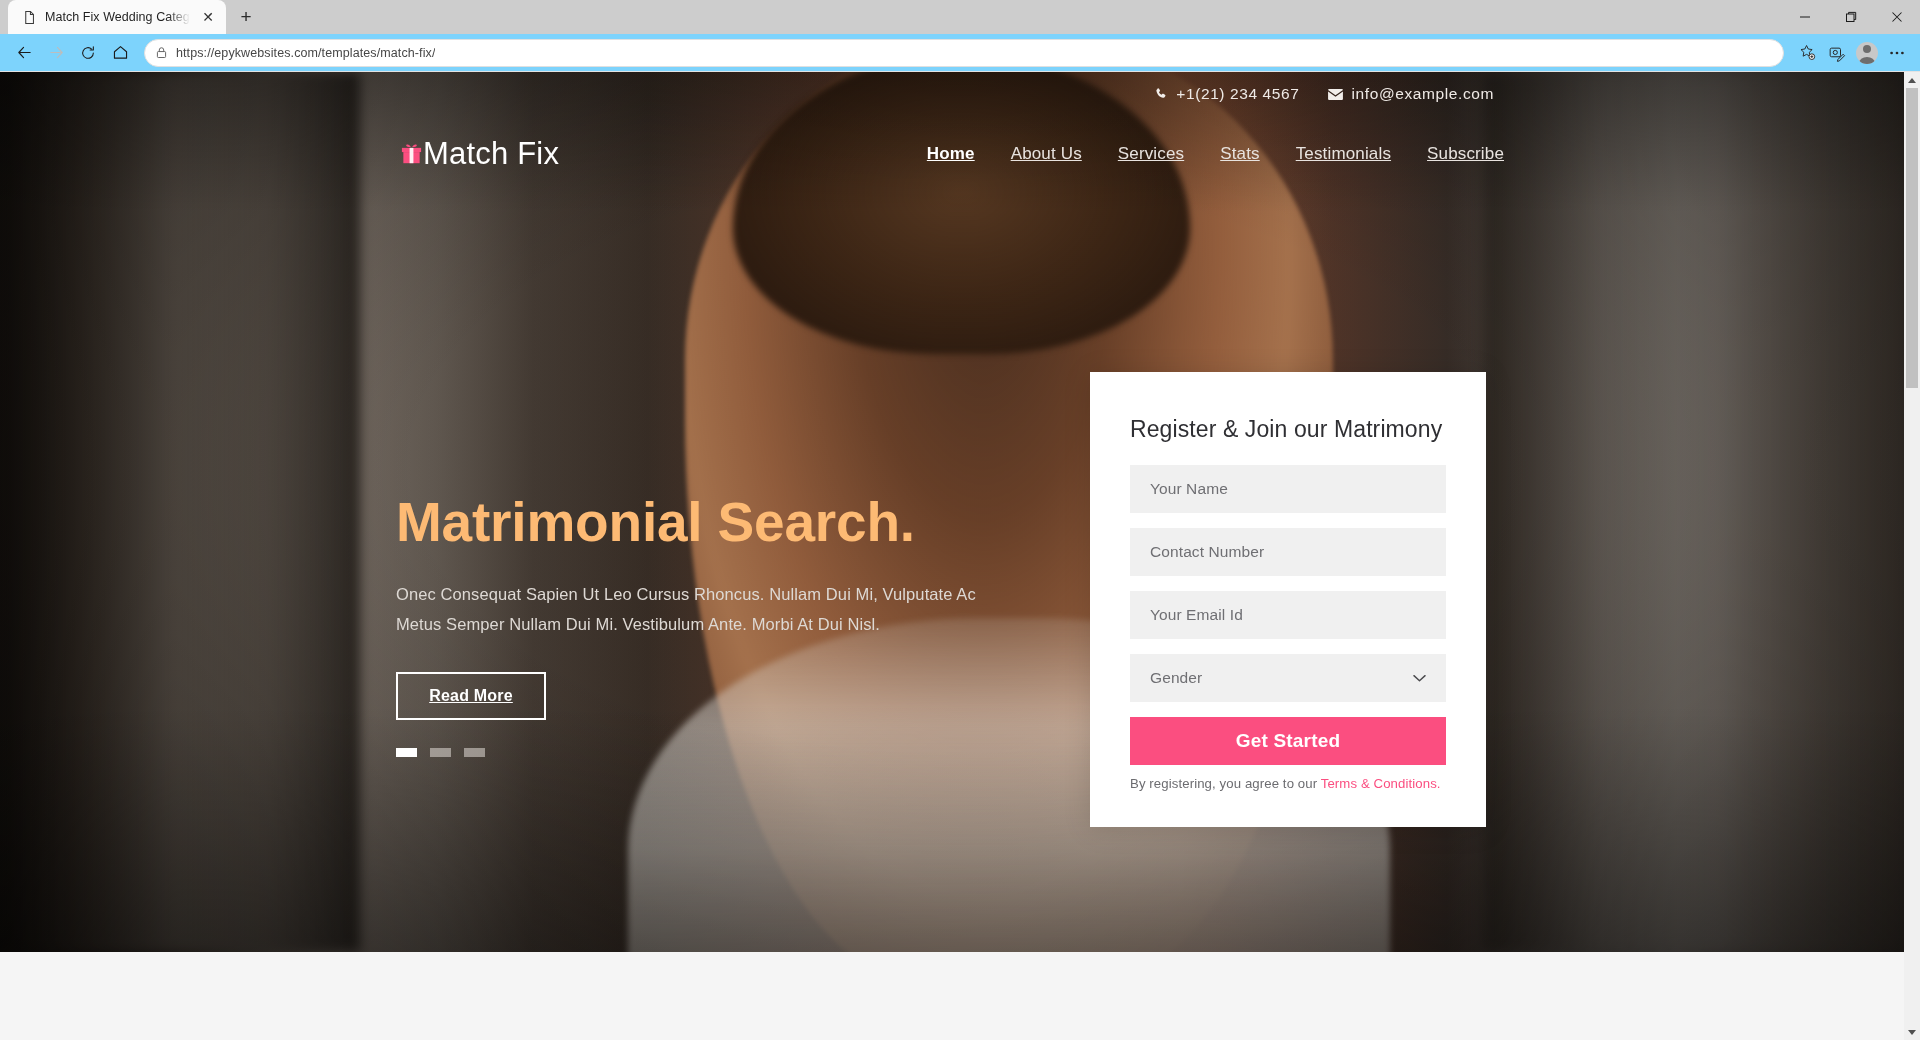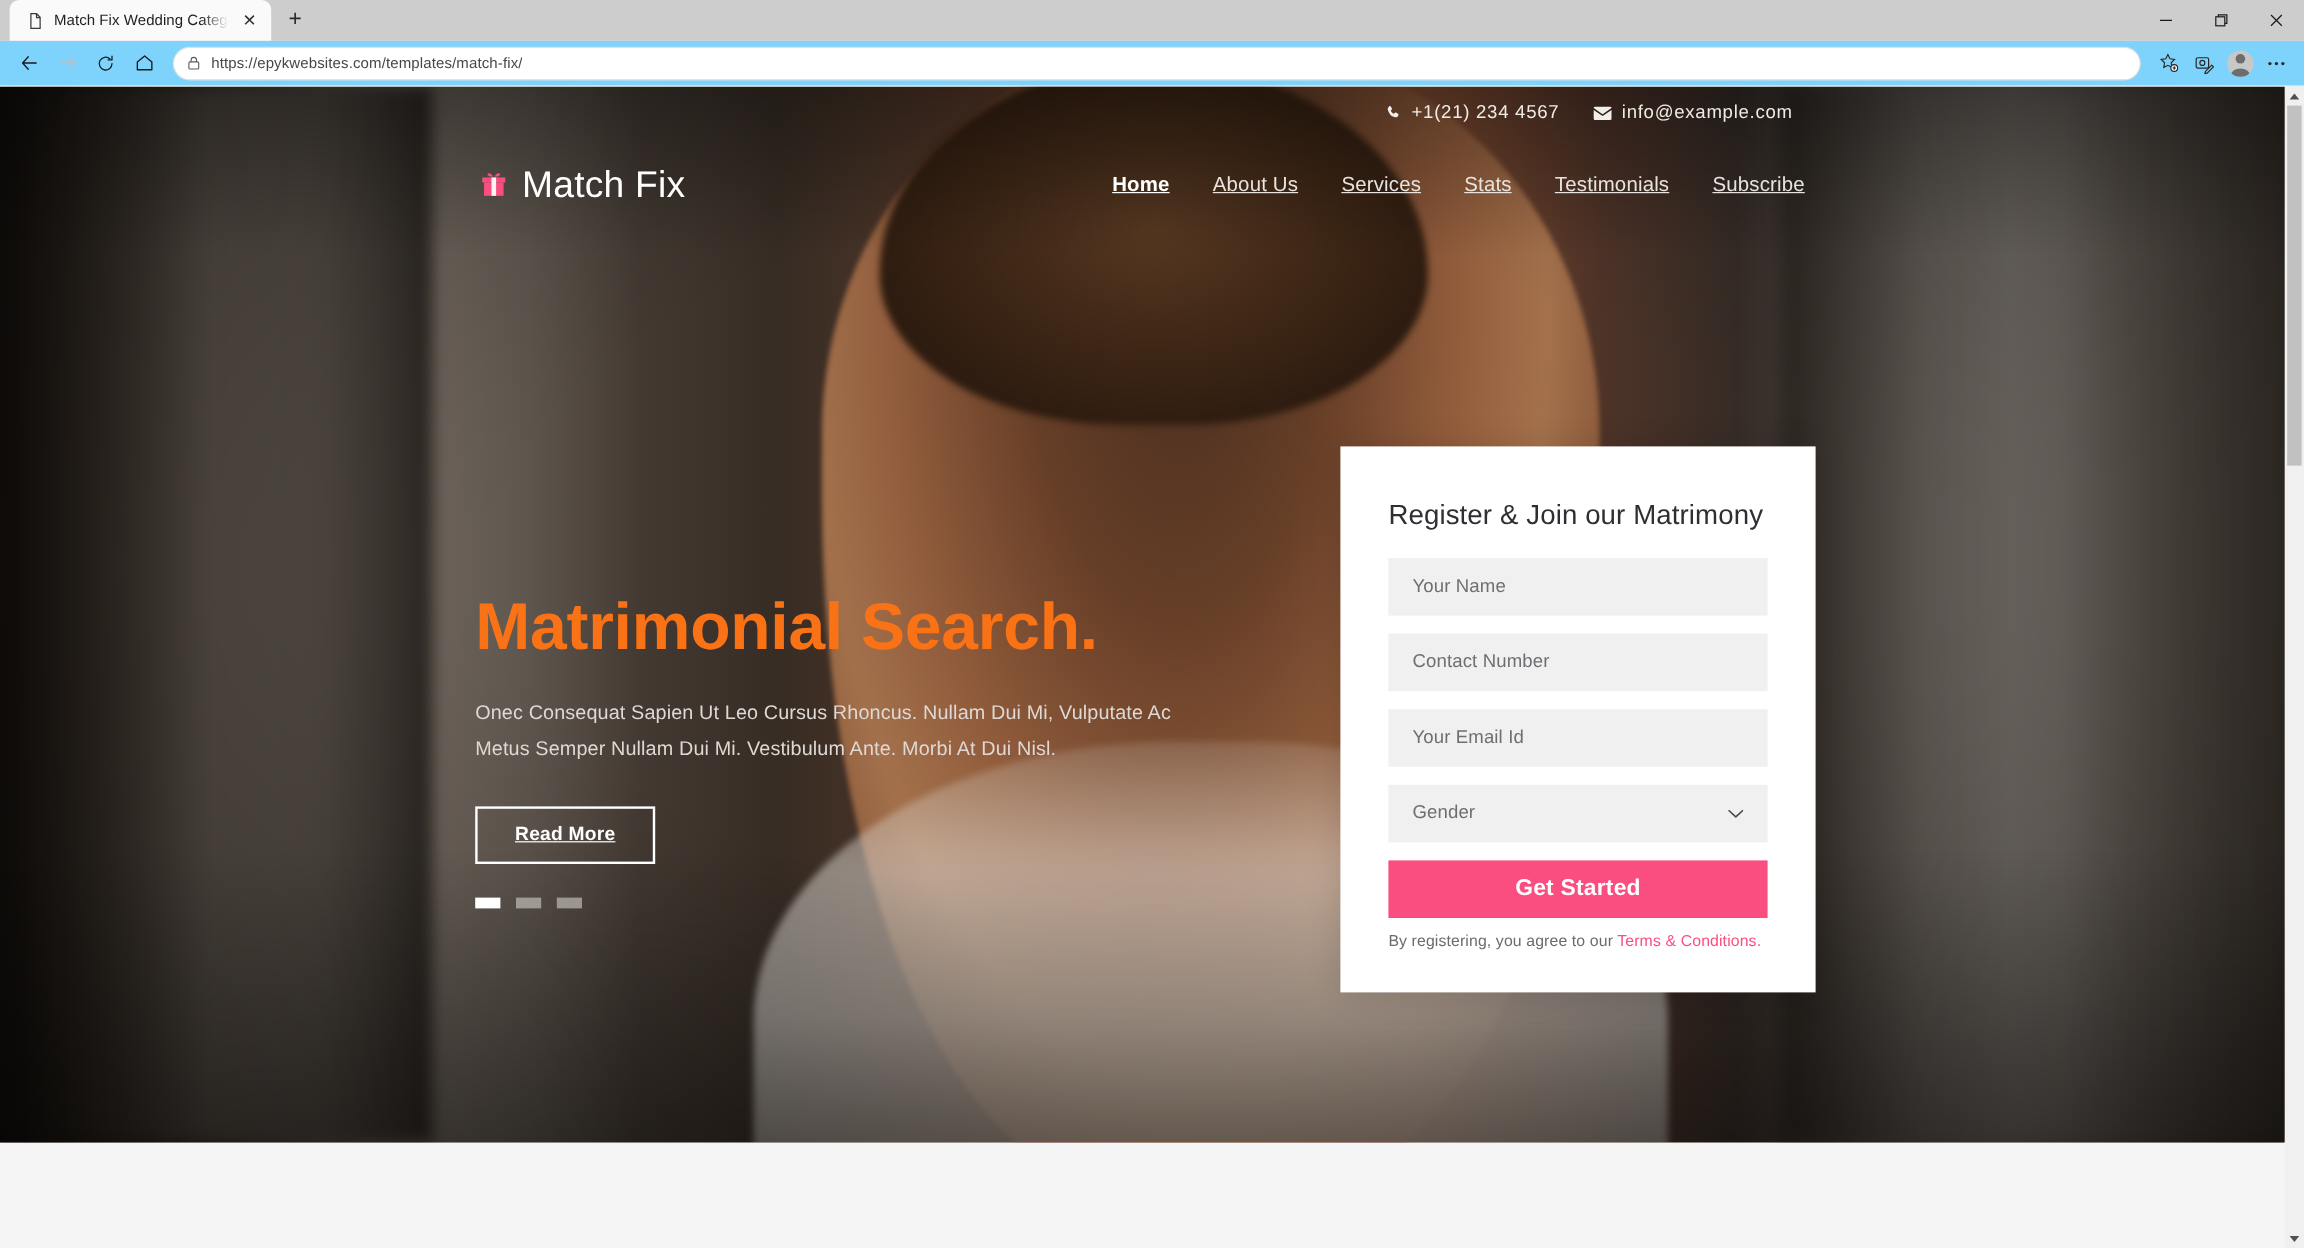--- a/index.html
+++ b/index.html
@@ -211,38 +211,38 @@
   }
   .contact-item svg { display: block; fill: #f2eeea; }
 
   
   .navbar {
     position: absolute; left: 0; right: 0; top: 52px; height: 60px;
     display: flex; align-items: center; z-index: 6;
     padding: 0 400px 0 400px;
   }
   .brand {
-    display: flex; align-items: center; gap: 12px;
+    display: flex; align-items: center; 
     color: #ffffff; font-size: 31px; font-weight: 400; letter-spacing: .2px;
   }
   .brand svg { display: block; }
   .navlinks {
     margin-left: auto; display: flex; align-items: center; gap: 36px;
   }
   .navlink {
     color: #e8e3df; font-size: 17px; letter-spacing: .15px; white-space: nowrap;
   }
   .navlink.active { color: #ffffff; font-weight: 700; }
 
   
   .hero-copy {
     position: absolute; left: 396px; top: 420px; width: 660px; z-index: 4;
   }
   .hero-h1 {
-    color: #f97316; font-size: 55px; font-weight: 700; line-height: 1.1;
+    color: #fdba74; font-size: 55px; font-weight: 700; line-height: 1.1;
     letter-spacing: -.2px;
   }
   .hero-h2 {
     color: #f2efec; font-size: 48px; font-weight: 300; line-height: 1.18;
     margin-top: 4px; letter-spacing: .2px;
   }
   .hero-p {
     color: #ded9d4; font-size: 16.5px; line-height: 1.85; margin-top: 26px;
     max-width: 620px; letter-spacing: .1px;
   }
@@ -251,21 +251,21 @@
     width: 150px; height: 48px; border: 2px solid #ffffff;
     color: #ffffff; font-size: 16px; font-weight: 700; letter-spacing: .2px;
     background: transparent;
   }
   .dots { margin-top: 28px; display: flex; gap: 13px; }
   .dot { width: 21px; height: 9px; background: rgba(225,220,215,.55); }
   .dot.active { background: #ffffff; }
 
   
   .regcard {
-    position: absolute; right: 391px; top: 300px; width: 396px;
+    position: absolute; right: 418px; top: 300px; width: 396px;
     background: #ffffff; padding: 44px 40px 36px 40px; z-index: 7;
     box-shadow: 0 2px 26px rgba(0,0,0,.14);
   }
   .reg-title {
     font-size: 23px; color: #2f2f33; font-weight: 400; letter-spacing: .1px;
     margin-bottom: 22px;
   }
   .field {
     width: 100%; height: 48px; background: #f0f0f0; border: none;
     padding: 0 20px; font-size: 15.5px; color: #6f6f73;

